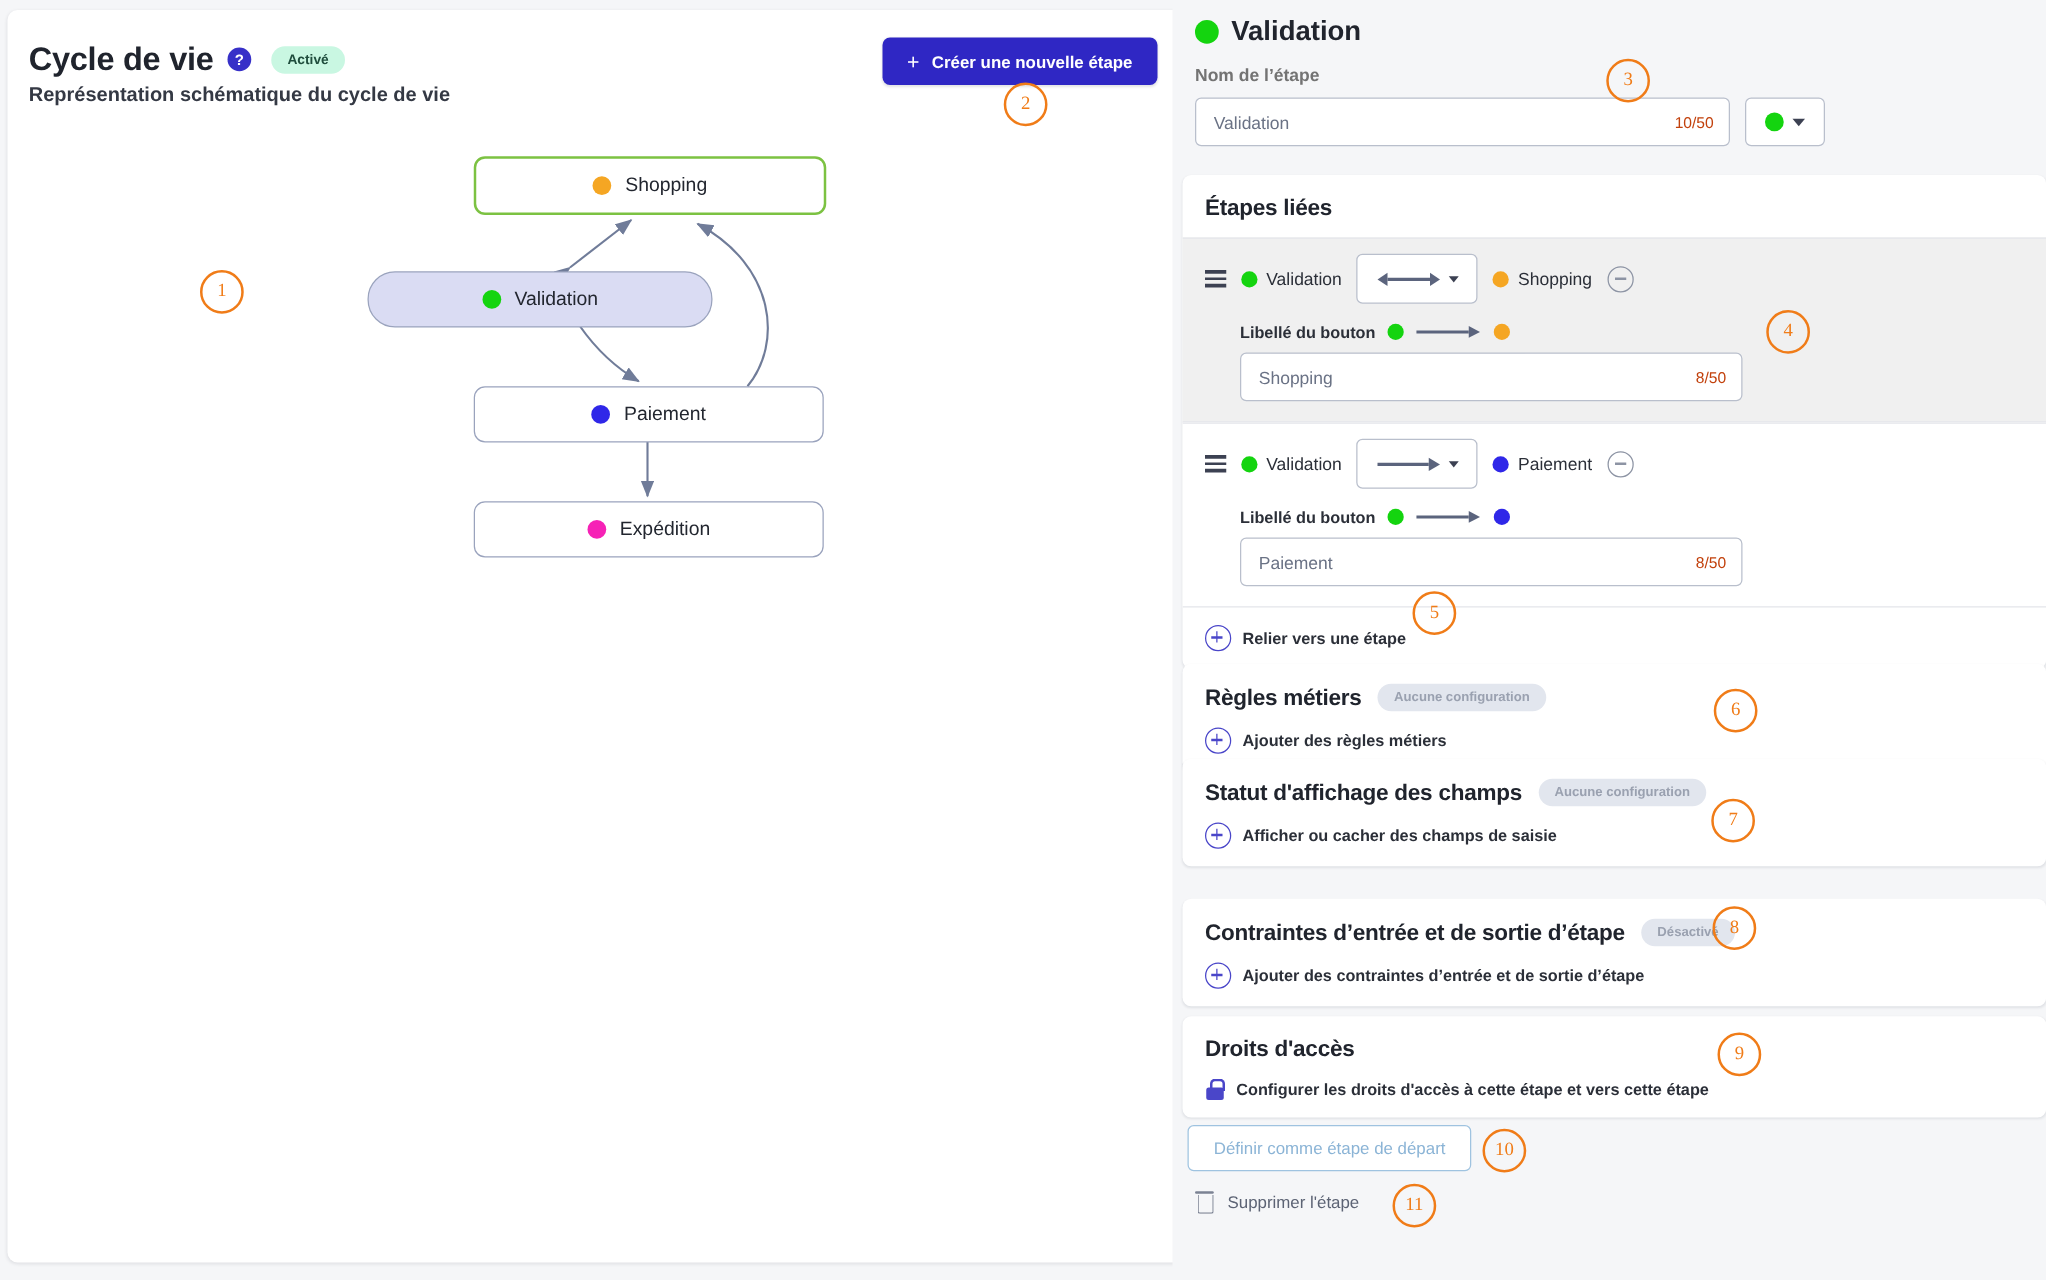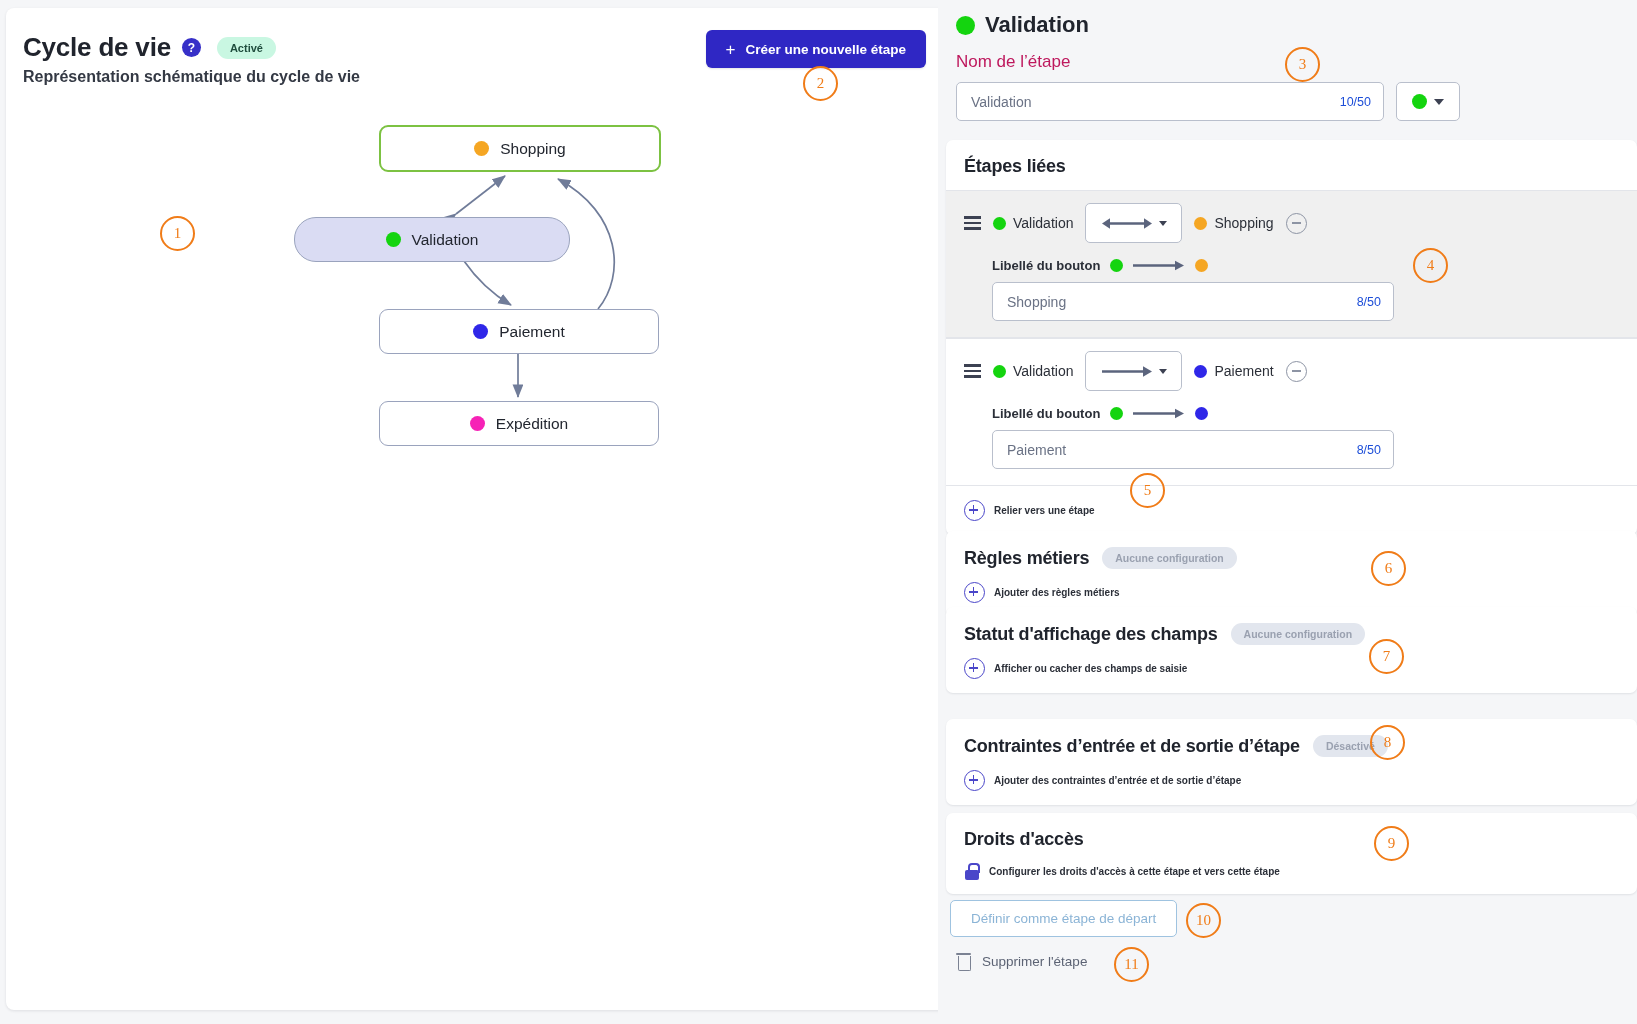--- a/index.html
+++ b/index.html
@@ -56,32 +56,32 @@
   #node-paiement{left:373px;top:206px;width:278px;}
   #node-expedition{left:373px;top:298px;width:278px;}
   .diagram svg{position:absolute;left:0;top:0;width:962px;height:380px;pointer-events:none;}
 
   
   .right-col{position:absolute;left:938px;top:0;width:699px;height:1024px;background:#f5f6f8;}
   .rp-header{position:absolute;left:8px;top:0;width:691px;padding-top:12px;}
   .rp-title{display:flex;align-items:center;gap:10px;margin-left:10px;}
   .rp-title .dot{width:19px;height:19px;border-radius:50%;background:#14d40f;}
   .rp-title span{font-size:22px;font-weight:700;color:#20242d;}
-  .rp-label{margin-left:10px;margin-top:14px;font-size:17px;font-weight:400;color:#be185d;}
+  .rp-label{margin-left:10px;margin-top:14px;font-size:14px;font-weight:700;color:#737373;}
 
   .name-row{display:flex;align-items:center;gap:12px;margin-left:10px;margin-top:10px;}
   .txtinput{
     position:relative;height:37px;border:1px solid #b9bfcc;border-radius:5px;background:#fff;
     display:flex;align-items:center;
   }
   .txtinput input{
     border:none;outline:none;background:transparent;font-size:14px;color:#6a7285;
     font-family:"Liberation Sans", sans-serif;padding:0 14px;width:100%;height:100%;
   }
-  .txtinput .counter{position:absolute;right:12px;font-size:12.5px;color:#1d4ed8;}
+  .txtinput .counter{position:absolute;right:12px;font-size:12.5px;color:#c2410c;}
   #name-input-wrap{width:426px;}
   .color-select{
     width:62px;height:37px;border:1px solid #b9bfcc;border-radius:5px;background:#fff;
     display:flex;align-items:center;justify-content:center;gap:7px;cursor:pointer;
   }
   .color-select .dot{width:15px;height:15px;border-radius:50%;background:#14d40f;}
   .caret{width:0;height:0;border-left:5px solid transparent;border-right:5px solid transparent;border-top:6px solid #3c4152;}
 
   .card{
     position:absolute;left:8px;width:691px;background:#fff;border-radius:7px;
@@ -110,21 +110,21 @@
     display:flex;align-items:center;justify-content:center;cursor:pointer;
   }
   .minus-btn i{display:block;width:9px;height:1.6px;background:#8d94a4;}
   .lr-mid{display:flex;align-items:center;gap:10px;margin:15px 0 0 28px;}
   .lr-mid .lbl{font-size:13px;font-weight:700;color:#2b2f38;}
   .lr-mid .dot{width:13px;height:13px;border-radius:50%;}
   .lr-input{margin:9px 0 0 28px;width:400px;}
 
   .action-link{
     display:flex;align-items:center;gap:9px;padding:14px 18px;cursor:pointer;
-    font-size:10px;font-weight:700;color:#2b2f38;
+    font-size:13px;font-weight:700;color:#2b2f38;
   }
   .circle-plus{
     width:19px;height:19px;border-radius:50%;border:1.6px solid #4a46c9;flex:none;
     position:relative;
   }
   .circle-plus::before,.circle-plus::after{
     content:"";position:absolute;background:#4a46c9;
   }
   .circle-plus::before{left:4px;top:8px;width:9px;height:1.6px;}
   .circle-plus::after{left:7.7px;top:4.2px;width:1.6px;height:9px;}

